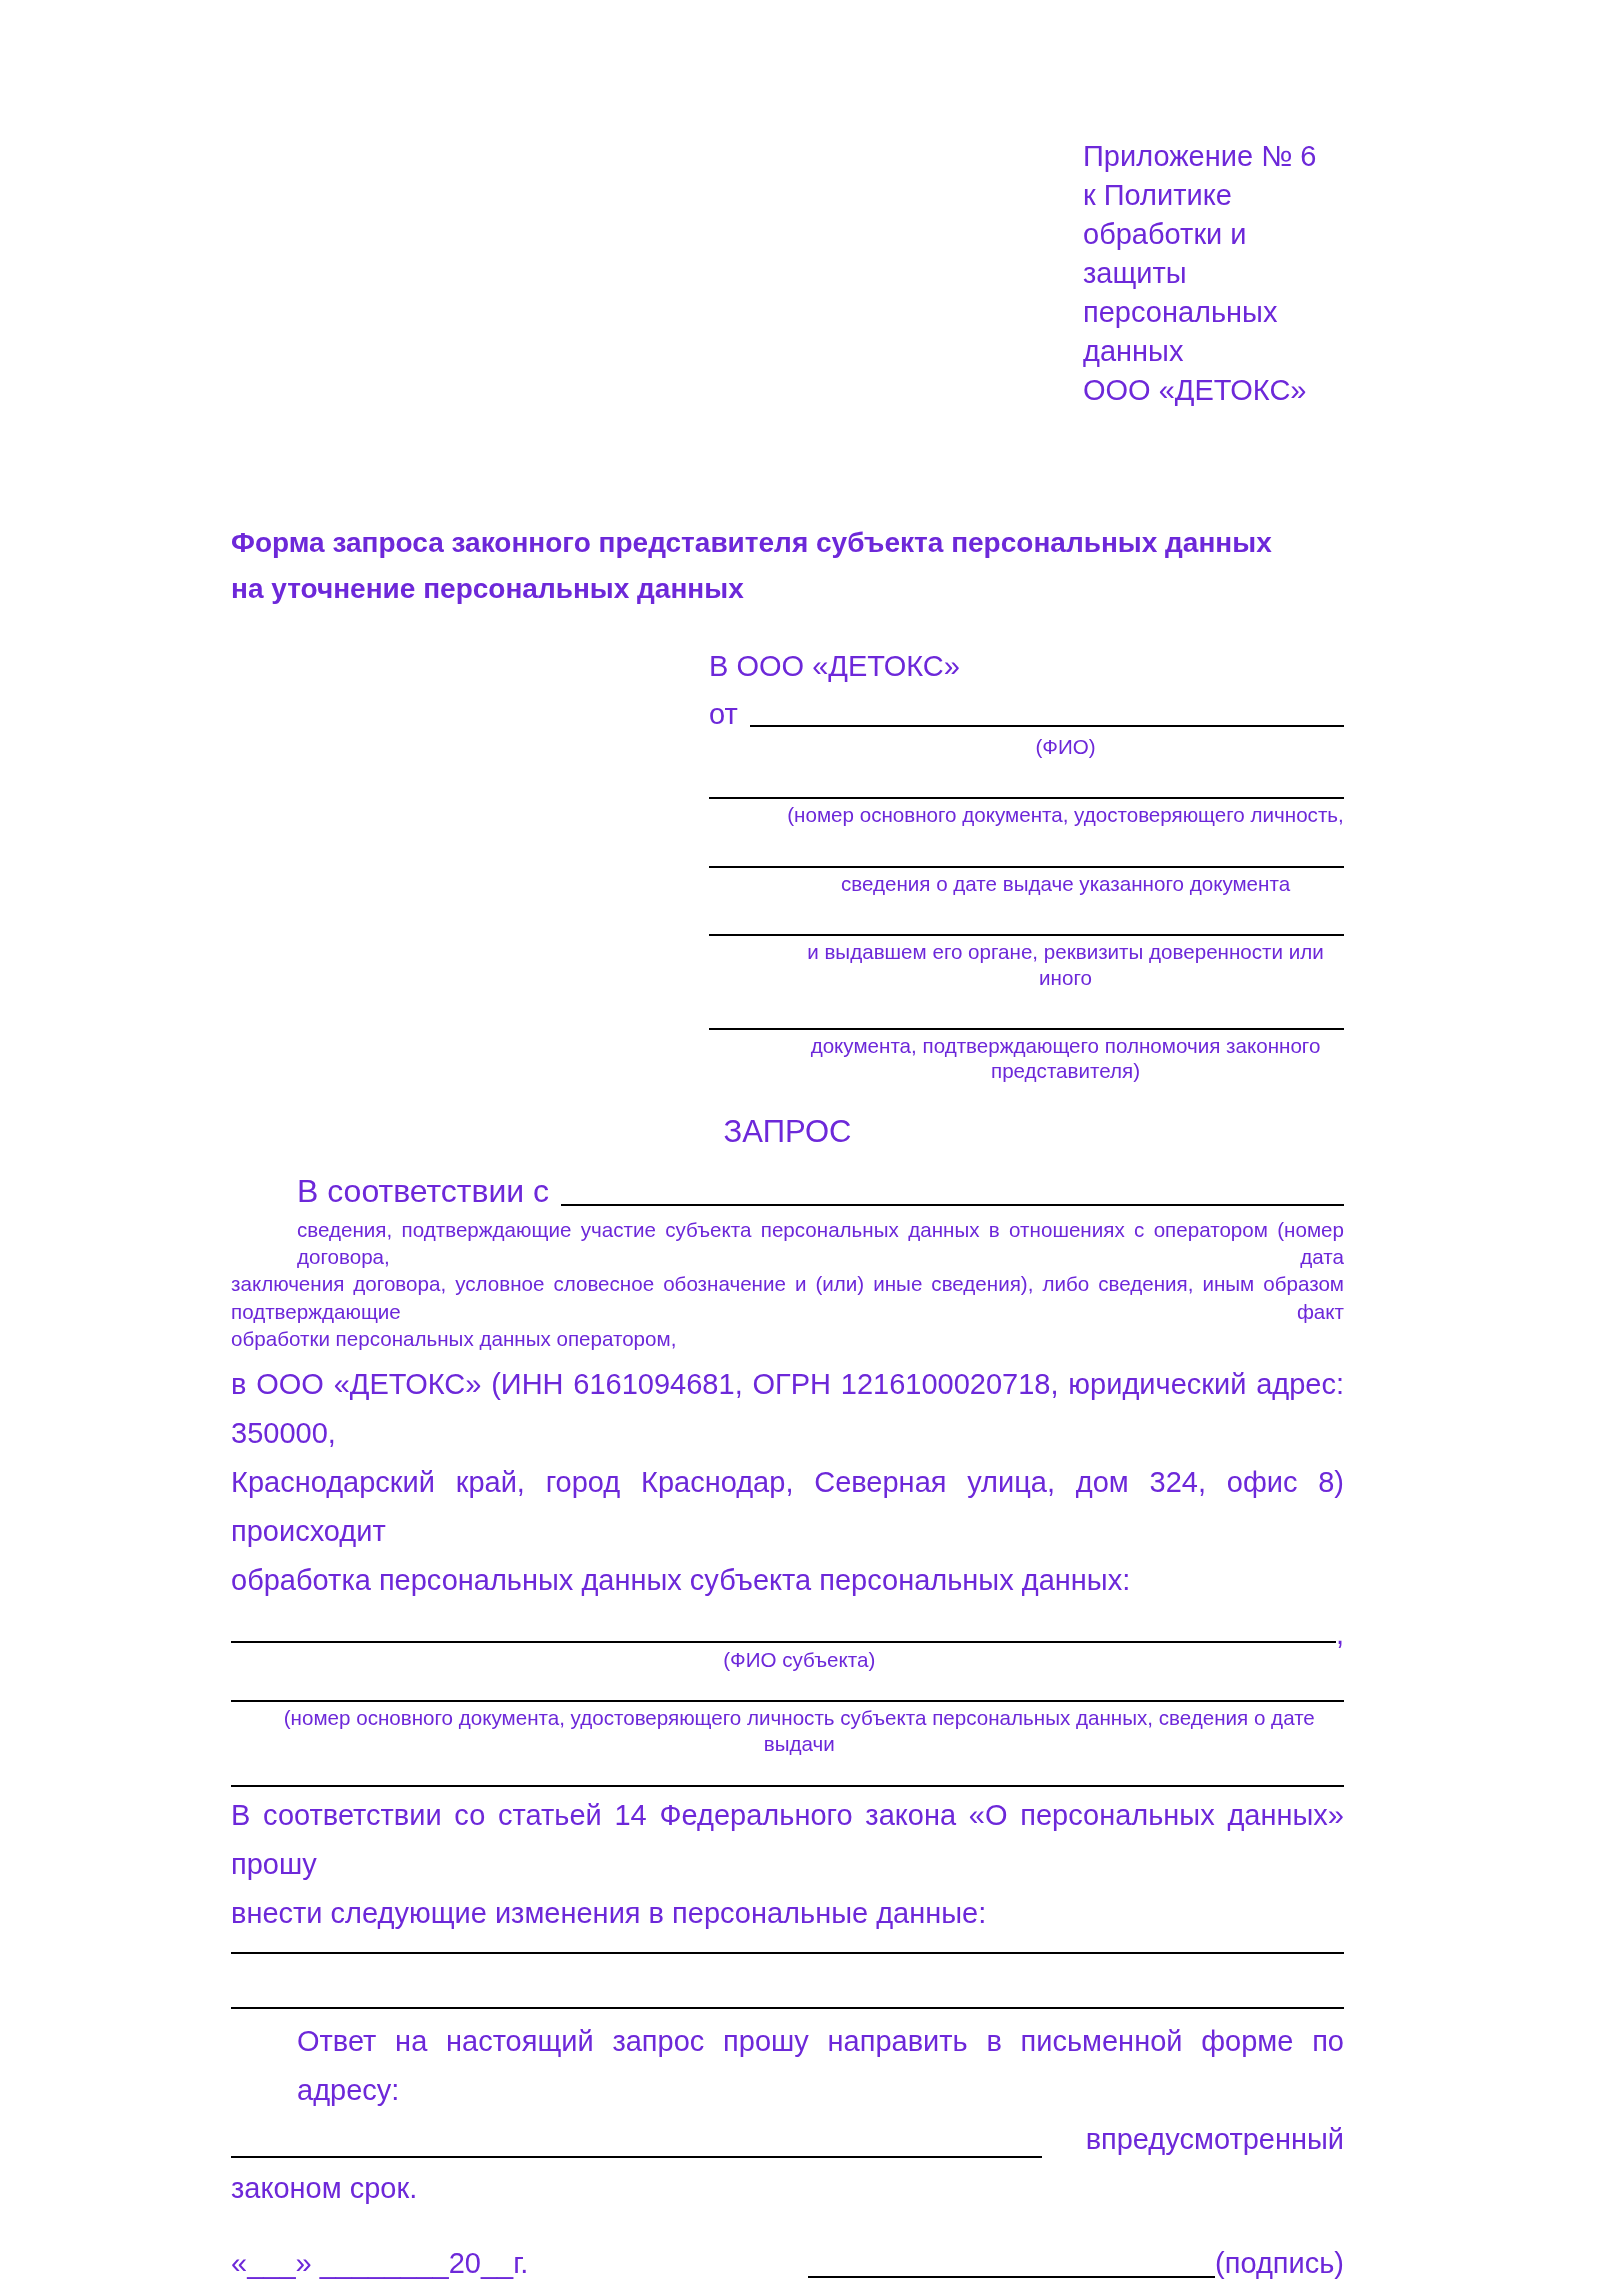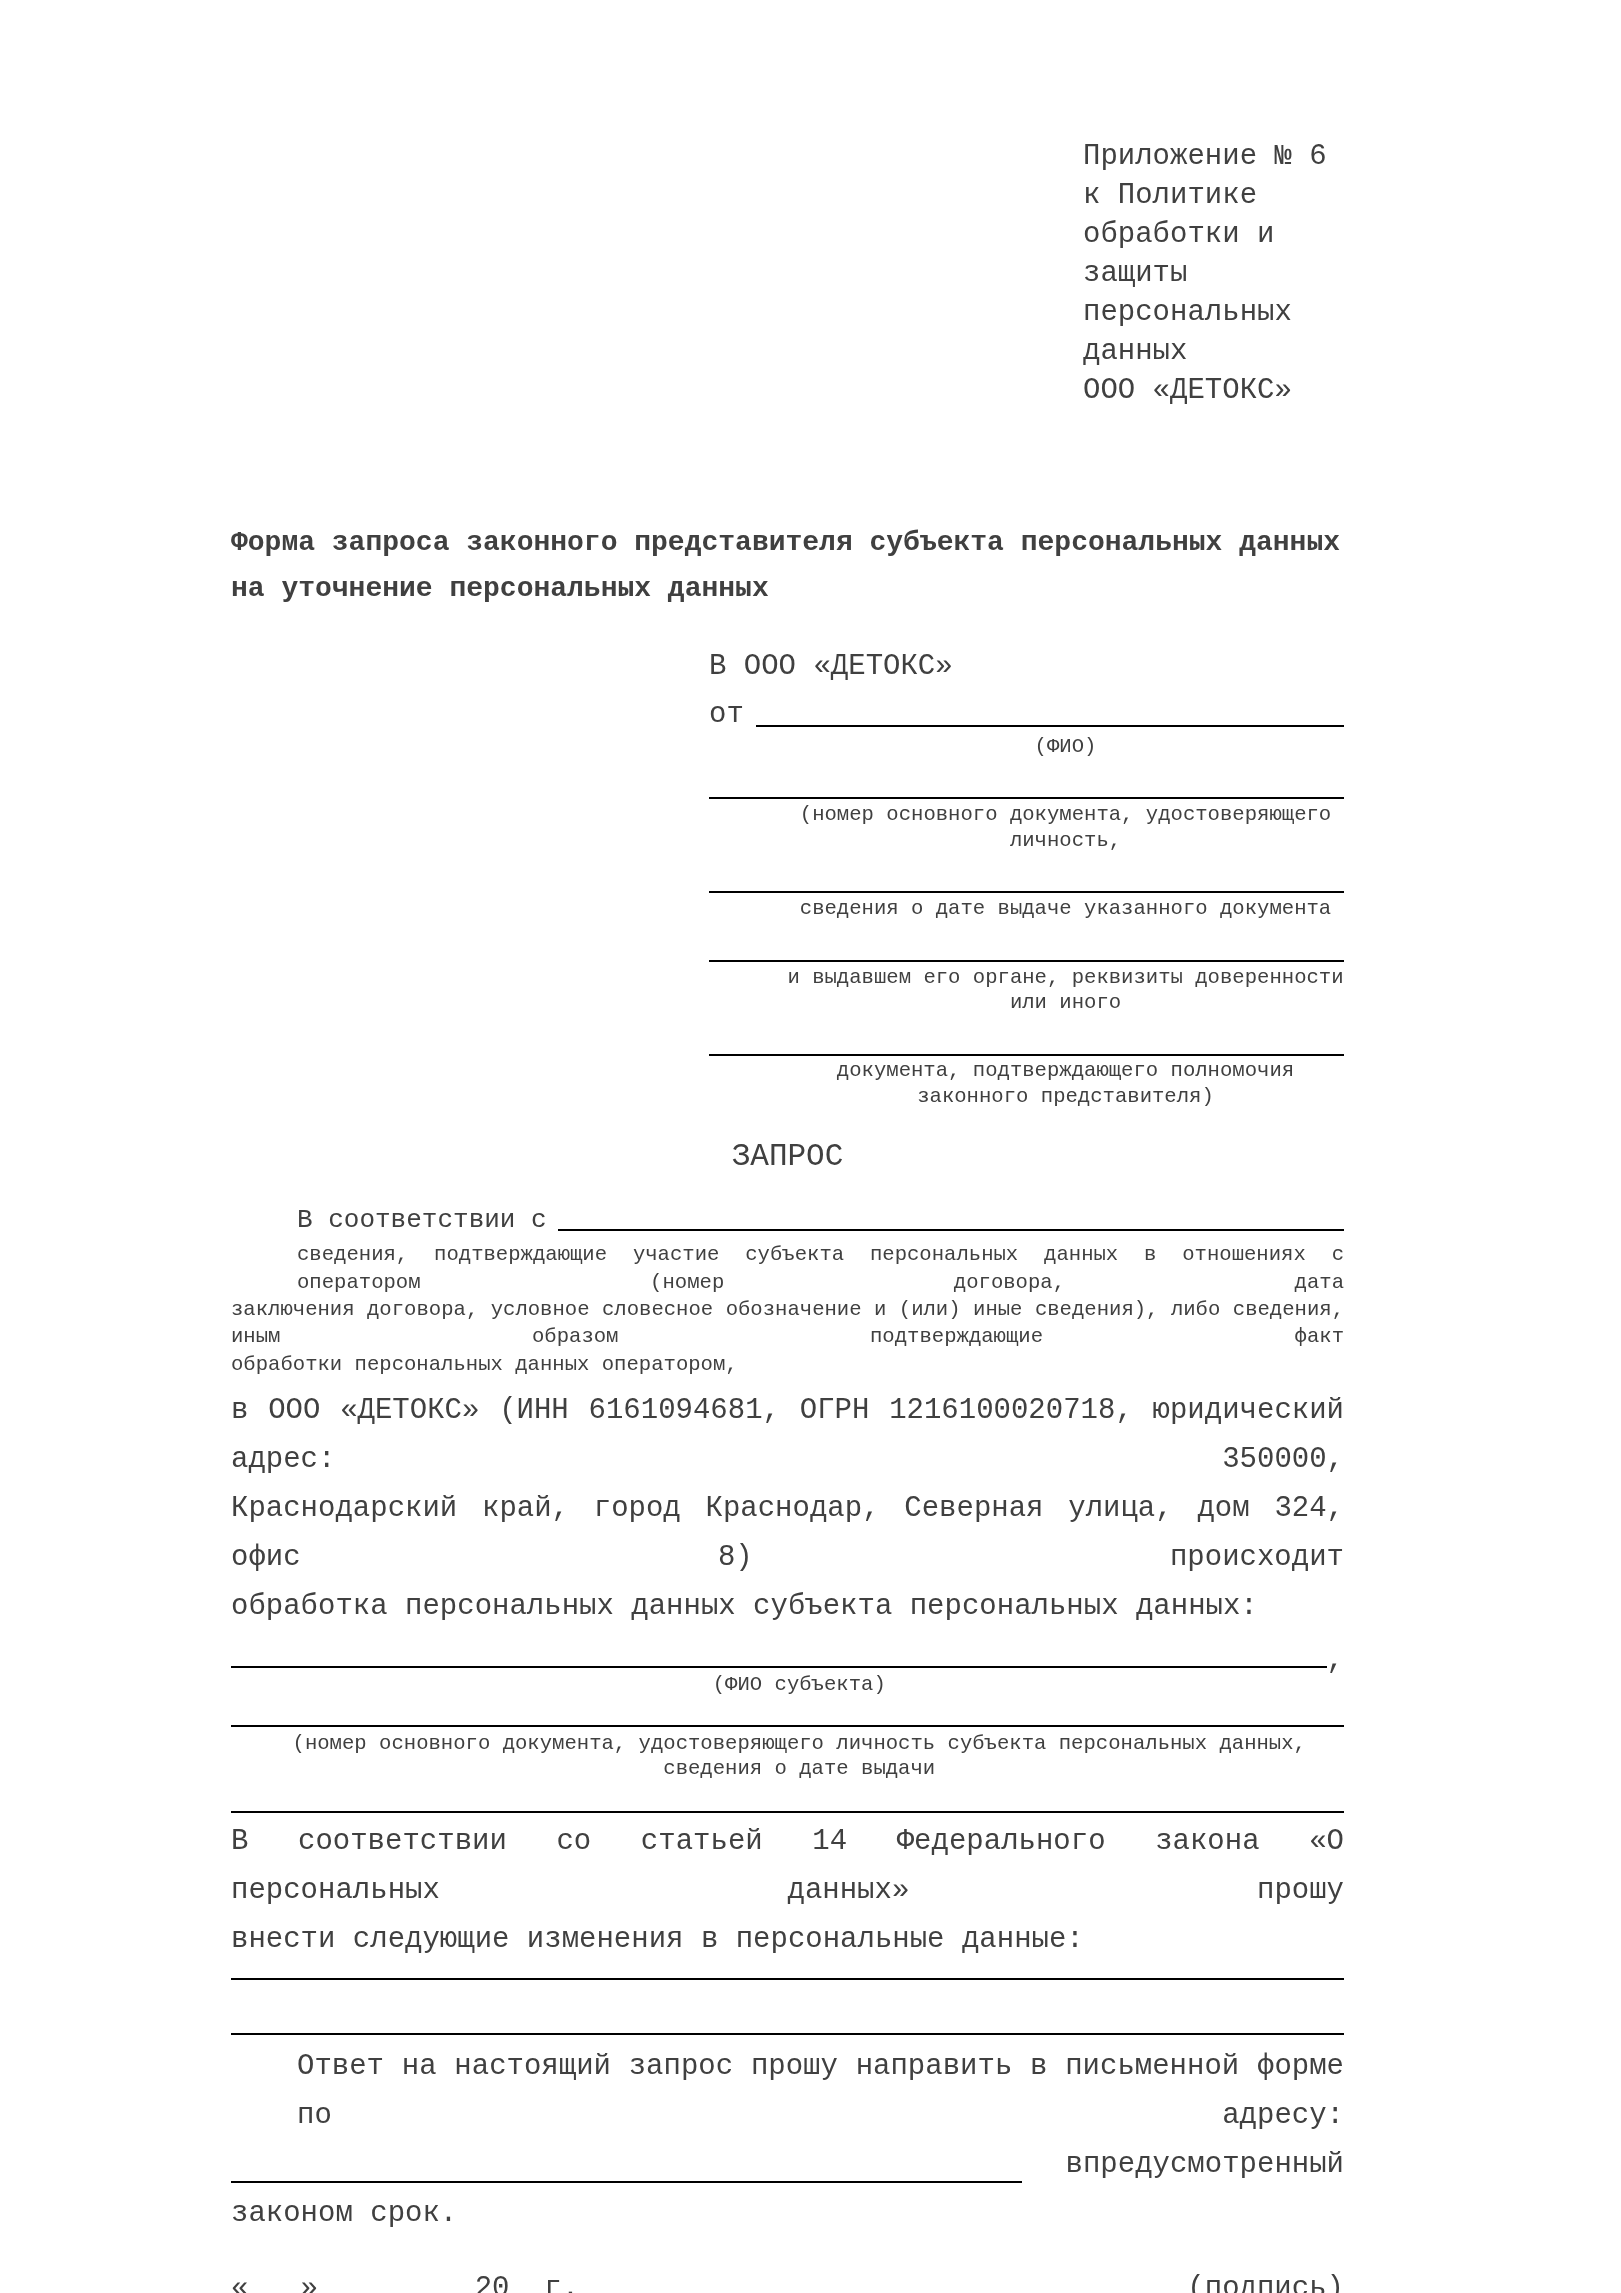--- a/index.html
+++ b/index.html
@@ -1,39 +1,39 @@
 <!DOCTYPE html>
 <html><head>
 <meta charset="utf-8">
 <style>
   html,body{margin:0;padding:0;background:#ffffff;}
   .page{
     position:relative;
     width:1463px;height:2294px;
-    background:#ffffff;color:#404040;
+    background:#ffffff;color:#6d28d9;
     box-sizing:border-box;
     padding:137px 119px 0 231px;
-    font-family:Liberation Mono, monospace;
+    font-family:Liberation Sans, sans-serif;
     overflow:hidden;
   }
   
   .header-block{margin-left:852px;font-size:29px;line-height:39px;}
   
   .doc-title{margin-top:110px;text-align:left;font-weight:bold;font-size:28px;line-height:46px;}
   
   .addressee{margin-left:478px;margin-top:35px;font-size:29px;}
   .to-line{line-height:39px;}
   .from-row{display:flex;align-items:flex-end;height:45px;}
   .fill{flex:1;border-bottom:2.9px solid #000;margin-left:11.8px;margin-bottom:3.9px;}
   .caption-sm{font-size:20.6px;line-height:25.5px;text-align:center;padding-left:78px;margin-top:2.9px;}
   .blank-row{margin-top:38px;}
   .rule{height:0;border-bottom:2.9px solid #000;}
   
   .zapros{margin-top:26px;text-align:center;font-size:31px;line-height:43px;}
-  .intro-row{display:flex;align-items:flex-end;height:47px;margin-top:9.8px;font-size:26px;justify-content:center;}
+  .intro-row{display:flex;align-items:flex-end;height:47px;margin-top:9.8px;font-size:32px;justify-content:center;}
   .indent{padding-left:66px;}
   .note{margin-top:5.9px;font-size:20.6px;line-height:27.4px;}
   .jl{text-align:justify;text-align-last:justify;}
   .para{font-size:29px;line-height:49px;}
   .op-para{margin-top:7.8px;}
   .rule-row{display:flex;align-items:flex-end;margin-top:21.6px;font-size:29px;}
   .rule-flex{flex:1;border-bottom:2.9px solid #000;}
   .comma{line-height:15.7px;}
   .caption-mid{font-size:20.6px;line-height:25.5px;text-align:center;padding-left:23.5px;margin-top:3.9px;}
   .rule-full{border-bottom:2.9px solid #000;height:0;}

